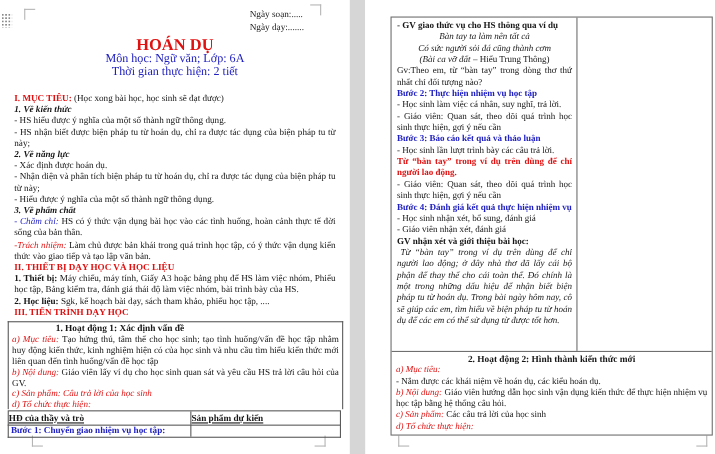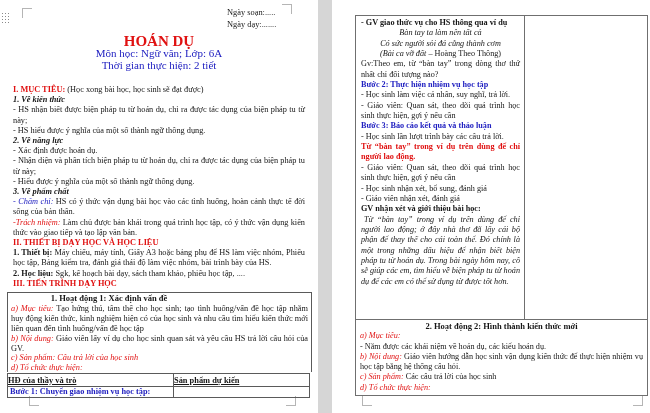--- a/index.html
+++ b/index.html
@@ -83,22 +83,22 @@
 
     <div class="title-block">
       <div class="t2">HOÁN DỤ</div>
       <div class="t3">Môn học: Ngữ văn; Lớp: 6A</div>
       <div class="t3">Thời gian thực hiện: 2 tiết</div>
     </div>
 
     <div class="body-text">
       <p><span class="red b">I. MỤC TIÊU:</span><span> (Học xong bài học, học sinh sẽ đạt được)</span></p>
       <p class="bi">1. Về kiến thức</p>
+      <p class="j">- HS hiểu được ý nghĩa của một số thành ngữ thông dụng.</p>
       <p class="j">- HS nhận biết được biện pháp tu từ hoán dụ, chỉ ra được tác dụng của biện pháp tu từ này;</p>
-      <p class="j">- HS hiểu được ý nghĩa của một số thành ngữ thông dụng.</p>
       <p class="bi">2. Về năng lực</p>
       <p class="j">- Xác định được hoán dụ.</p>
       <p class="j">- Nhận diện và phân tích biện pháp tu từ hoán dụ, chỉ ra được tác dụng của biện pháp tu từ này;</p>
       <p class="j">- Hiểu được ý nghĩa của một số thành ngữ thông dụng.</p>
       <p class="bi">3. Về phẩm chất</p>
       <p class="j"><span class="blue i">- Chăm chỉ:</span><span> HS có ý thức vận dụng bài học vào các tình huống, hoàn cảnh thực tế đời sống của bản thân.</span></p>
       <p class="j"><span class="red i">-Trách nhiệm:</span><span> Làm chủ được bản khái trong quá trình học tập, có ý thức vận dụng kiến thức vào giao tiếp và tạo lập văn bản.</span></p>
       <p class="red b">II. THIẾT BỊ DẠY HỌC VÀ HỌC LIỆU</p>
       <p class="j"><span class="b">1. Thiết bị:</span><span> Máy chiếu, máy tính, Giấy A3 hoặc bảng phụ để HS làm việc nhóm, Phiếu học tập, Bảng kiểm tra, đánh giá thái độ làm việc nhóm,  bài trình bày của HS.</span></p>
       <p class="j"><span class="b">2. Học liệu:</span><span> Sgk, kế hoạch bài dạy, sách tham khảo, phiếu học tập, ....</span></p>
@@ -128,29 +128,30 @@
   <div class="page page-right">
     <div class="mark mk-bl" style="left:30px;top:396px;"></div>
     <div class="mark mk-br" style="left:301px;top:396px;"></div>
 
     <div class="rtable">
       <div class="rrow1">
         <div class="rc1">
           <p class="b nowrap">- GV giao thức vụ cho HS thông qua ví dụ</p>
           <p class="center i">Bàn tay ta làm nên tất cả</p>
           <p class="center i">Có sức người sỏi đá cũng thành cơm</p>
-          <p class="center"><span class="i">(Bài ca vỡ đất</span><span> – Hoàng Theo Thông)</span></p>
+          <p class="center"><span class="i">(Bài ca vỡ đất</span><span> – Hiểu Trung Thông)</span></p>
           <p class="j">Gv:Theo em, từ “bàn tay” trong dòng thơ thứ nhất chỉ đối tượng nào?</p>
           <p class="blue b">Bước 2: Thực hiện nhiệm vụ học tập</p>
           <p class="j">- Học sinh làm việc cá nhân, suy nghĩ, trả lời.</p>
           <p class="j">- Giáo viên: Quan sát, theo dõi quá trình học sinh thực hiện, gợi ý nếu cần</p>
           <p class="blue b">Bước 3: Báo cáo kết quả và thảo luận</p>
           <p class="j">- Học sinh lần lượt trình bày các câu trả lời.</p>
           <p class="j red b">Từ “bàn tay” trong ví dụ trên dùng để chỉ người lao động.</p>
           <p class="j">- Giáo viên: Quan sát, theo dõi quá trình học sinh thực hiện, gợi ý nếu cần</p>
+          <p class="blue b j">Bước 4: Đánh giá kết quả thực hiện nhiệm vụ</p>
           <p class="j">- Học sinh nhận xét, bổ sung, đánh giá</p>
           <p class="j">- Giáo viên nhận xét, đánh giá</p>
           <p><span class="b">GV</span><span class="b"> nhận xét và giới thiệu bài học:</span></p>
           <p class="i j indent">Từ “bàn tay” trong ví dụ trên dùng để chỉ người lao động; ở đây nhà thơ đã lấy cái bộ phận để thay thế cho cái toàn thể. Đó chính là một trong những dấu hiệu để nhận biết biện pháp tu từ hoán dụ. Trong bài ngày hôm nay, cô sẽ giúp các em, tìm hiểu về biện pháp tu từ hoán dụ để các em có thể sử dụng từ được tốt hơn.</p>
         </div>
         <div class="rc2"></div>
       </div>
       <div class="rrow2">
         <p class="hd2-title">2. Hoạt động 2: Hình thành kiến thức mới</p>
         <p class="red i">a) Mục tiêu:</p>

